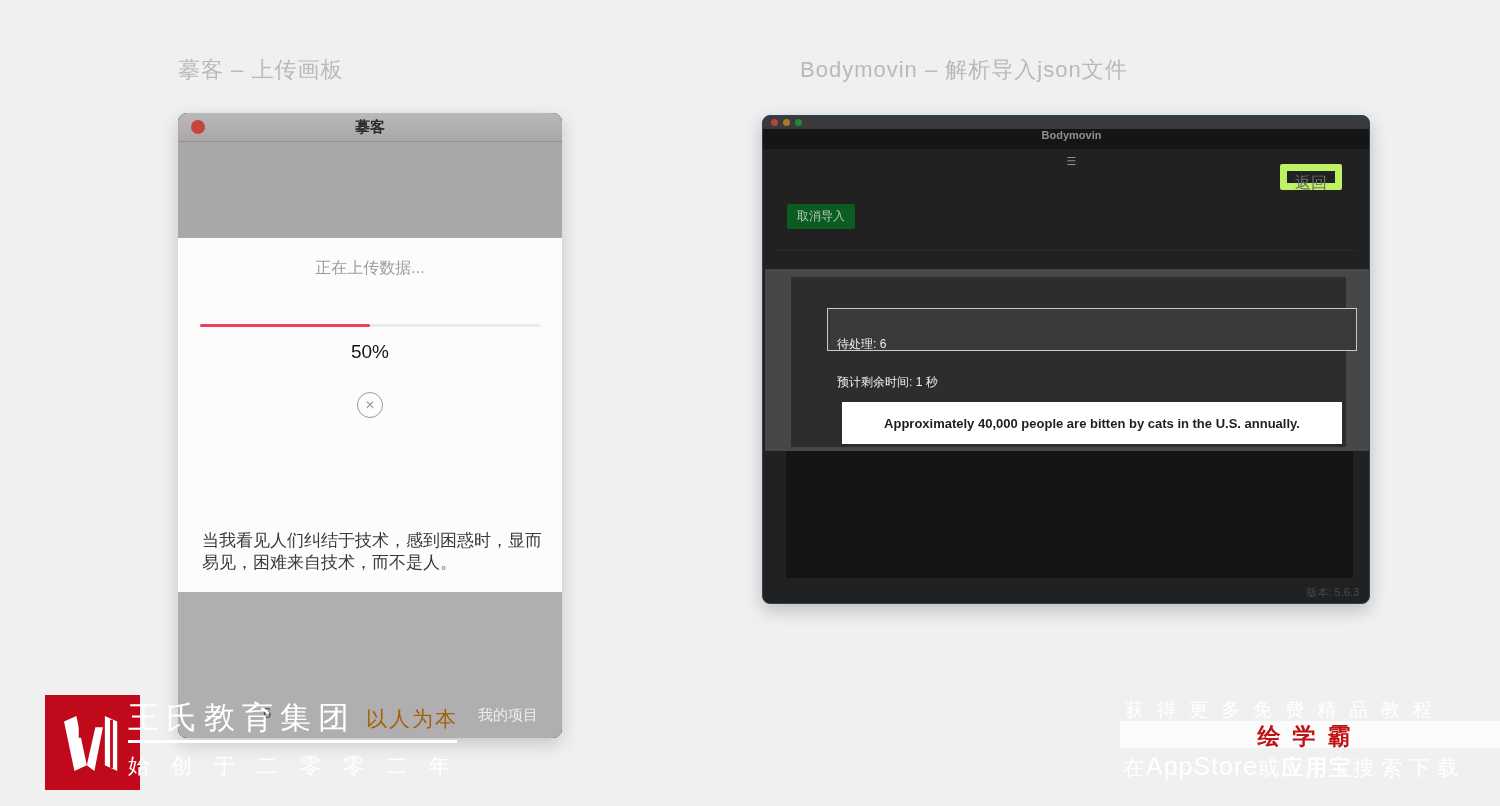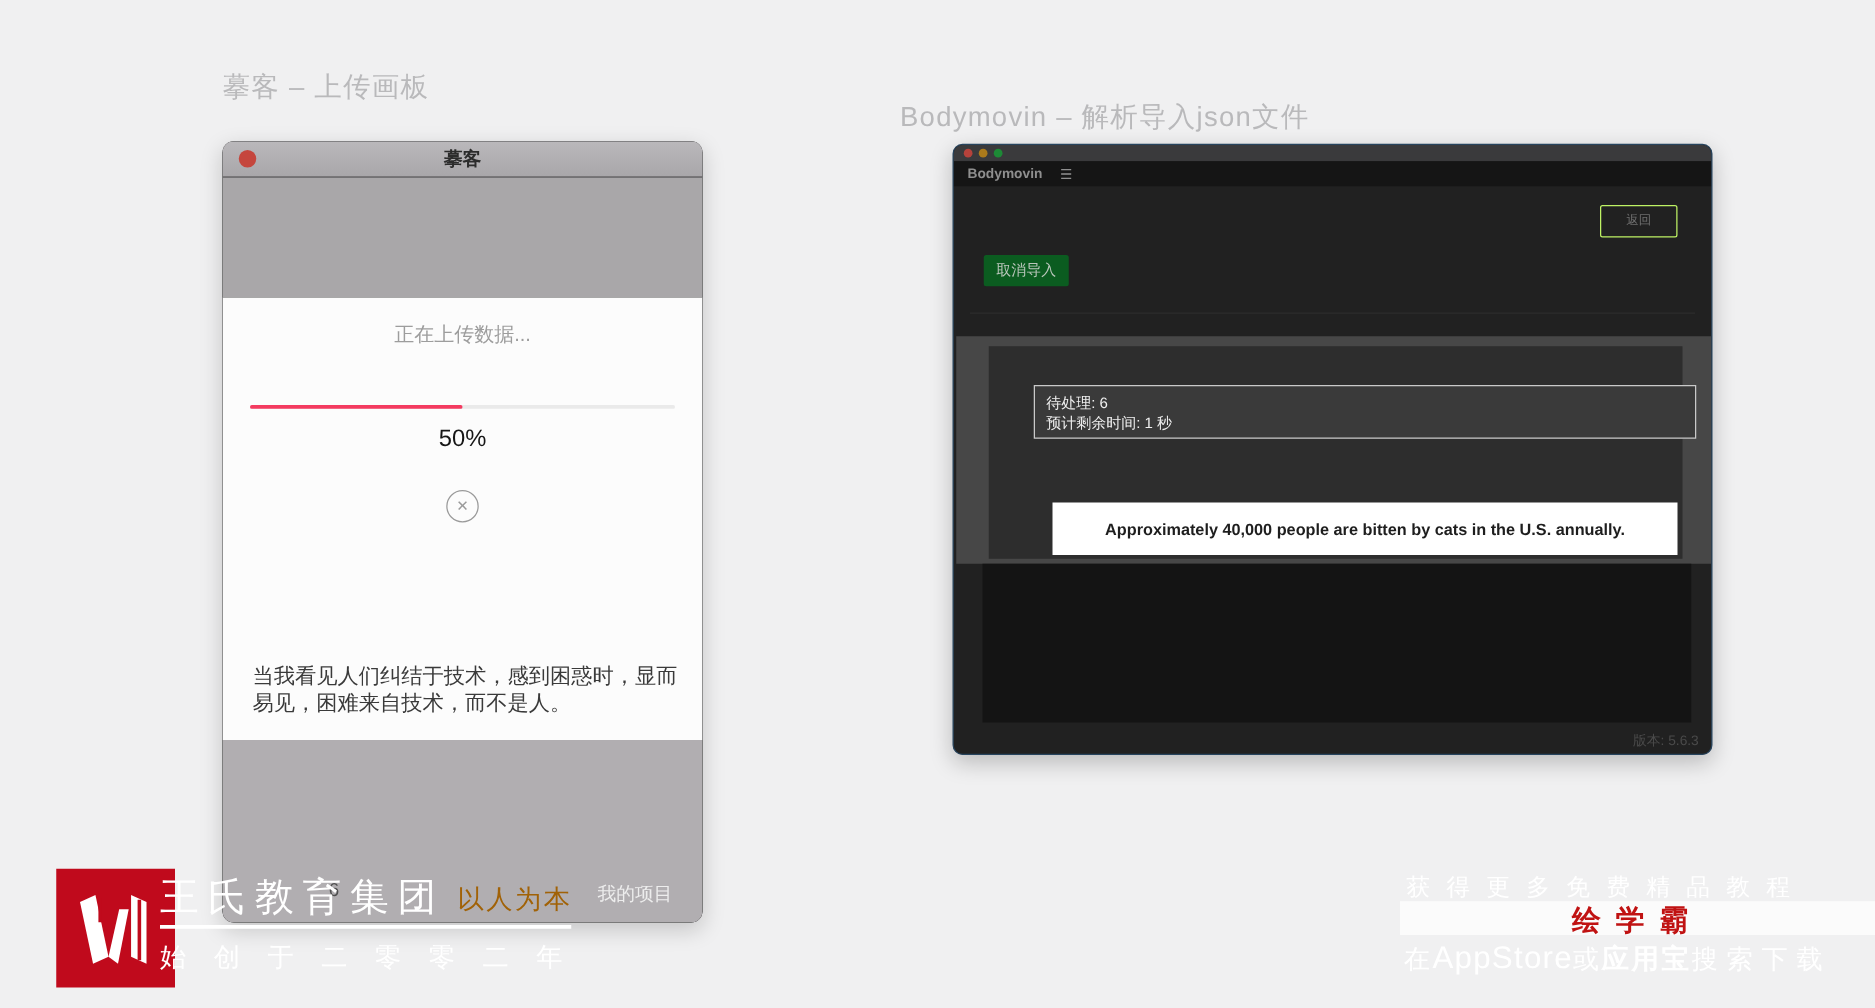--- a/index.html
+++ b/index.html
@@ -28,36 +28,36 @@
   .mk-footer { height:146px; background:#b1aeb1; position:relative; }
   .mk-obscured { position:absolute; left:85px; top:112px; font-size:15px; color:#4f4f4f; }
   .mk-myprojects { position:absolute; right:24px; top:114px; font-size:15px; color:#ededed; cursor:pointer; }
 
   
   .bm-window { position:absolute; left:762px; top:115px; width:608px; height:489px; border-radius:8px;
                background:#212121; border:1px solid #27445e; box-shadow:0 6px 18px rgba(0,0,0,.22); overflow:hidden; }
   .bm-titlestrip { height:13px; background:#3a3a3c; display:flex; align-items:center; padding-left:8px; gap:5px; }
   .bm-dot { width:7px; height:7px; border-radius:50%; }
   .bm-dot.red { background:#b5423b; } .bm-dot.yellow { background:#ab7a1b; } .bm-dot.green { background:#1d8a36; }
-  .bm-menubar { height:20px; background:#151515; display:flex; align-items:center; padding-left:11px; gap:14px; }
+  .bm-menubar { height:20px; background:#151515; display:flex; align-items:center; padding-left:11px; gap:14px;flex-direction:column; }
   .bm-appname { font-size:11px; font-weight:700; color:#8f8f8f; }
   .bm-burger { font-size:11px; color:#8f8f8f; cursor:pointer; }
-  .bm-back { position:absolute; left:517px; top:48px; width:62px; height:26px; border:1px solid #bef264; border-radius:2px;
-             color:#6e6e6e; font-size:10px; text-align:center; line-height:24px; cursor:pointer; }
+  .bm-back { position:absolute; left:517px; top:48px; width:62px; height:26px; border:7px solid #bef264; border-radius:2px;
+             color:#6e6e6e; font-size:16px; text-align:center; line-height:24px; cursor:pointer; }
   .bm-cancel { position:absolute; left:24px; top:88px; width:68px; height:25px; background:#0b5c20; border-radius:2px;
                color:#bac6bb; font-size:12px; text-align:center; line-height:25px; cursor:pointer; }
   .bm-divider { position:absolute; left:13px; right:13px; top:134px; height:1px; background:#2c2c2c; }
   .bm-scrollpanel { position:absolute; left:2px; top:153px; width:604px; height:182px; background:#474747; }
   .bm-gutter { position:absolute; top:0; bottom:0; }
   .bm-gutter.left { left:0; width:26px; }
   .bm-gutter.right { right:0; width:23px; }
   .bm-scrollinner { position:absolute; left:26px; right:23px; top:8px; bottom:4px; background:#2d2d2d; }
   .bm-infobox { position:absolute; left:36px; top:31px; width:530px; height:43px; border:1px solid #c9c9c9;
                 background:#3a3a3a; padding:5px 0 0 9px; }
-  .bm-infobox div { font-size:12px; line-height:16px; color:#efefef; }
+  .bm-infobox div { font-size:12px; line-height:16px; color:#efefef;margin-top:22px; }
   .bm-note { position:absolute; left:51px; top:94px; width:502px; font-size:12px; font-weight:700; color:#f2f2f2; line-height:15px; }
   .bm-factbox { position:absolute; left:51px; top:125px; width:500px; height:42px; background:#ffffff;
                 display:flex; align-items:center; justify-content:center; }
   .bm-fact { font-size:13px; font-weight:700; color:#1e1e1e; }
   .bm-lowerpanel { position:absolute; left:23px; top:335px; width:567px; height:127px; background:#141414; }
   .bm-version { position:absolute; right:10px; top:469px; font-size:11px; color:#4a4a4a; }
 
   
   .brand { position:absolute; z-index:10; }
   .logo { left:45px; top:695px; width:95px; height:95px; background:#c00a1c; }
@@ -73,21 +73,21 @@
   .dl-store1 { font-size:25px; font-weight:500; letter-spacing:1px; }
   .dl-store2 { font-size:22px; font-weight:700; letter-spacing:2px; }
   .dl-suffix { font-size:21px; letter-spacing:7px; }
 </style>
 </head>
 <body>
 
 <div class="stage">
 
   <div class="section-heading" style="left:178px;">摹客 – 上传画板</div>
-  <div class="section-heading" style="left:720px;margin-top:24px;">Bodymovin – 解析导入json文件</div>
+  <div class="section-heading" style="left:800px;">Bodymovin – 解析导入json文件</div>
 
   <div class="mk-window">
     <div class="mk-titlebar">
       <span class="mk-close"></span>
       <span class="mk-title">摹客</span>
     </div>
     <div class="mk-image-area"></div>
     <div class="mk-body">
       <div class="mk-uploading">正在上传数据...</div>
       <div class="mk-progress-track">

